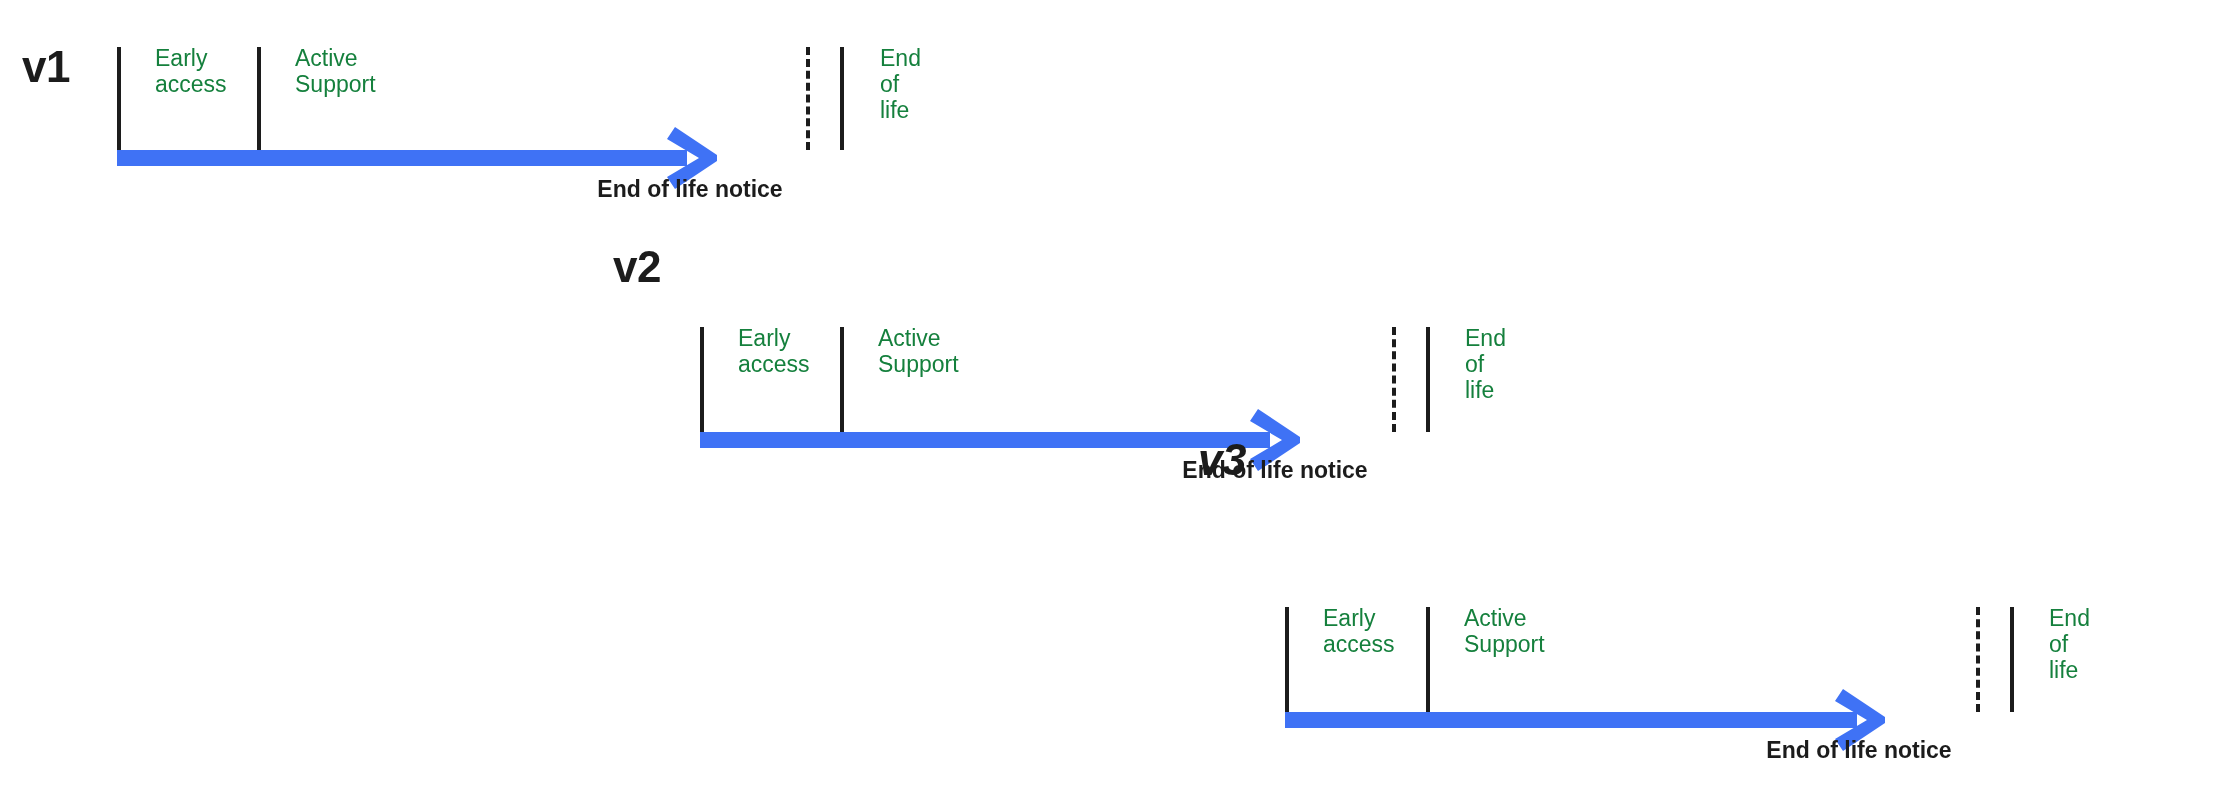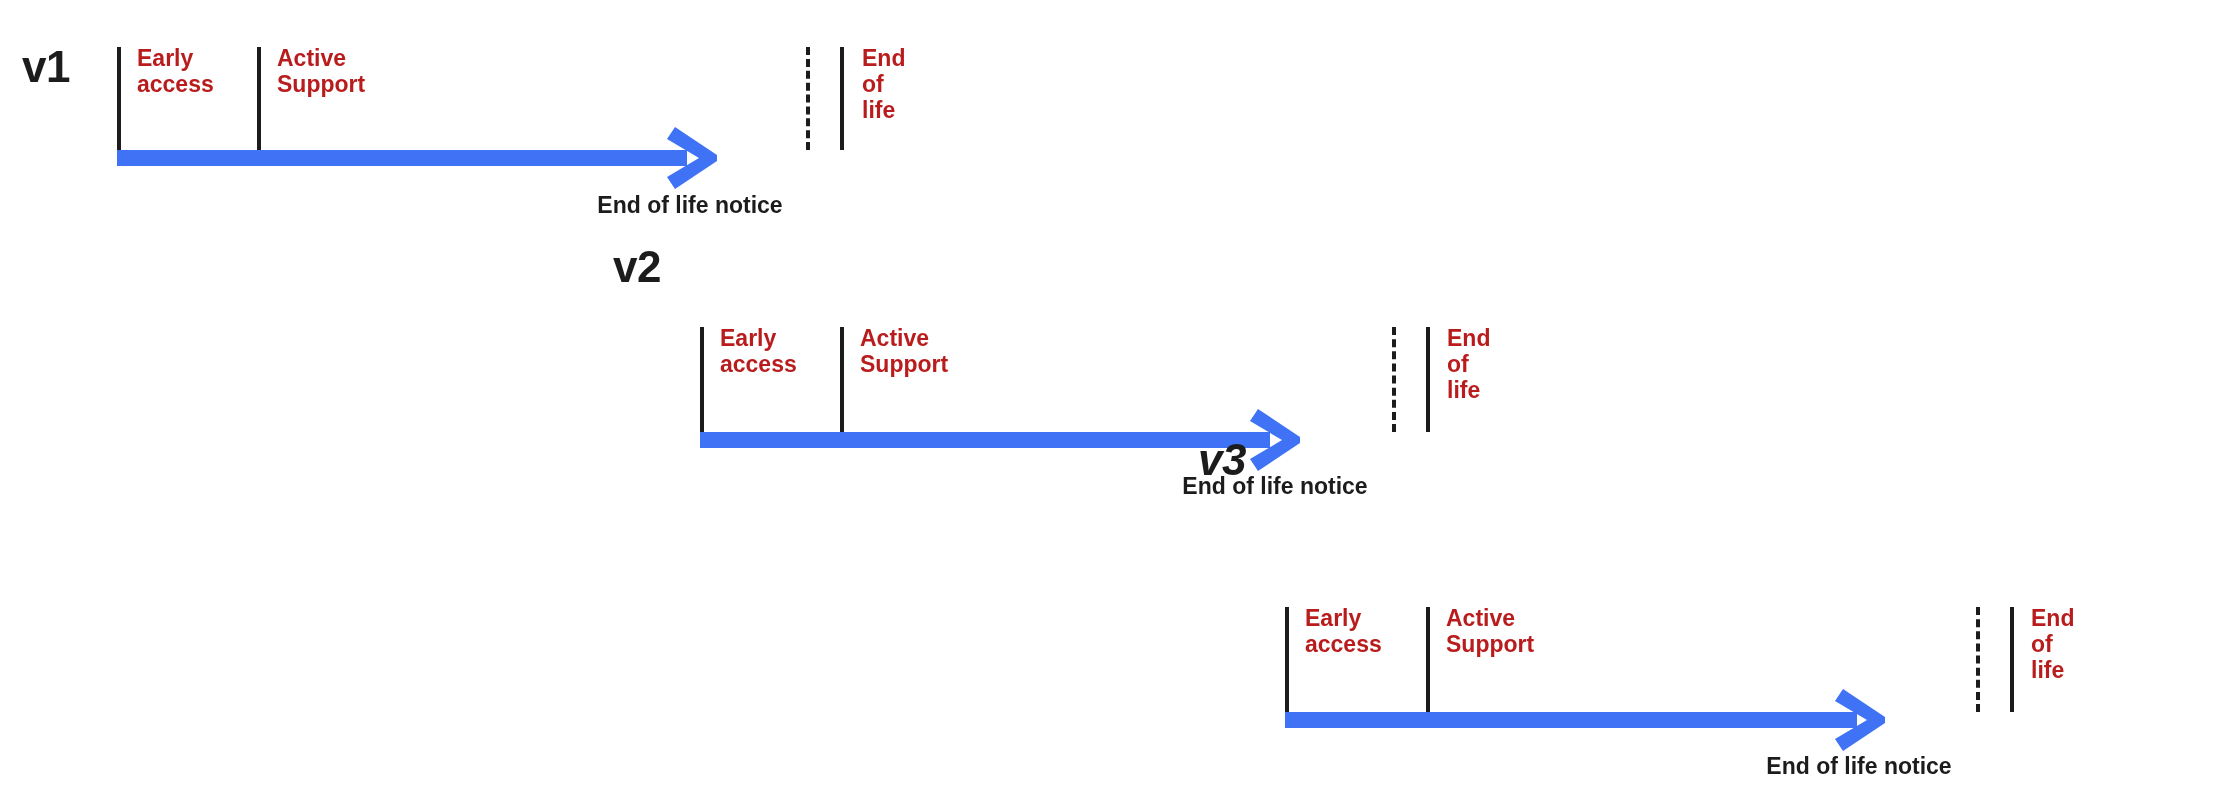--- a/index.html
+++ b/index.html
@@ -64,36 +64,36 @@
   .divider-dashed {
     position: absolute;
     width: 0;
     border-left: 4px dashed #1c1c1c;
   }
 
   
   .phase-label {
     position: absolute;
     font-size: 23px;
-    font-weight: bold;
-    color: #b91c1c;
+    font-weight: normal;
+    color: #15803d;
     line-height: 1.12;
     white-space: pre-line;
+    margin-left: 18px;
   }
 
   
   .notice-label {
     position: absolute;
     font-size: 23px;
     font-weight: bold;
     color: #1c1c1c;
     line-height: 1;
     white-space: nowrap;
     transform: translateX(-50%);
-    margin-top: 16px;
   }
 </style>
 </head>
 <body>
 
 <div id="canvas">
     <div class="timeline-row">
       <div class="version-label" style="left: 22px; top: 45px;">v1</div>
       <div class="track" style="left: 117px; top: 150px; width: 570px; background: rgb(63, 114, 245);"></div>
       <div class="arrow-head" style="left: 667px; top: 127px;">

